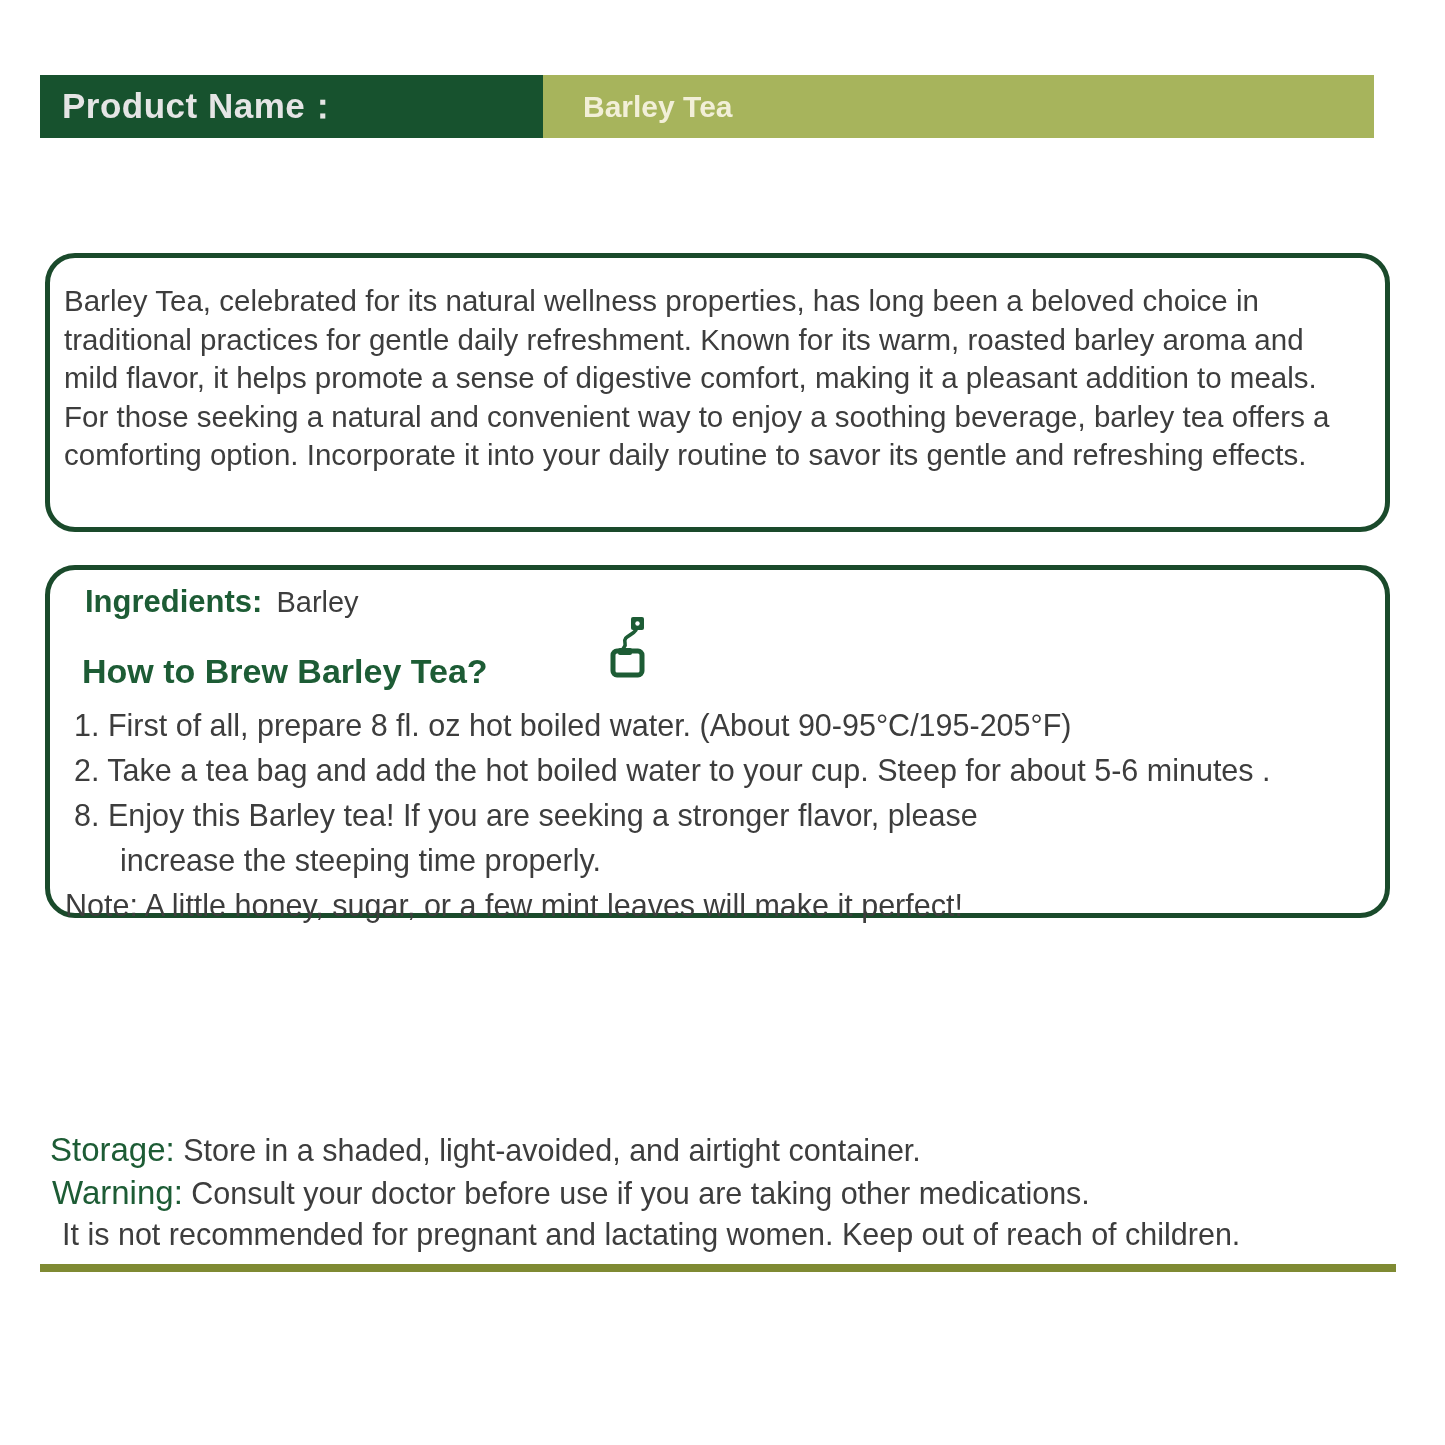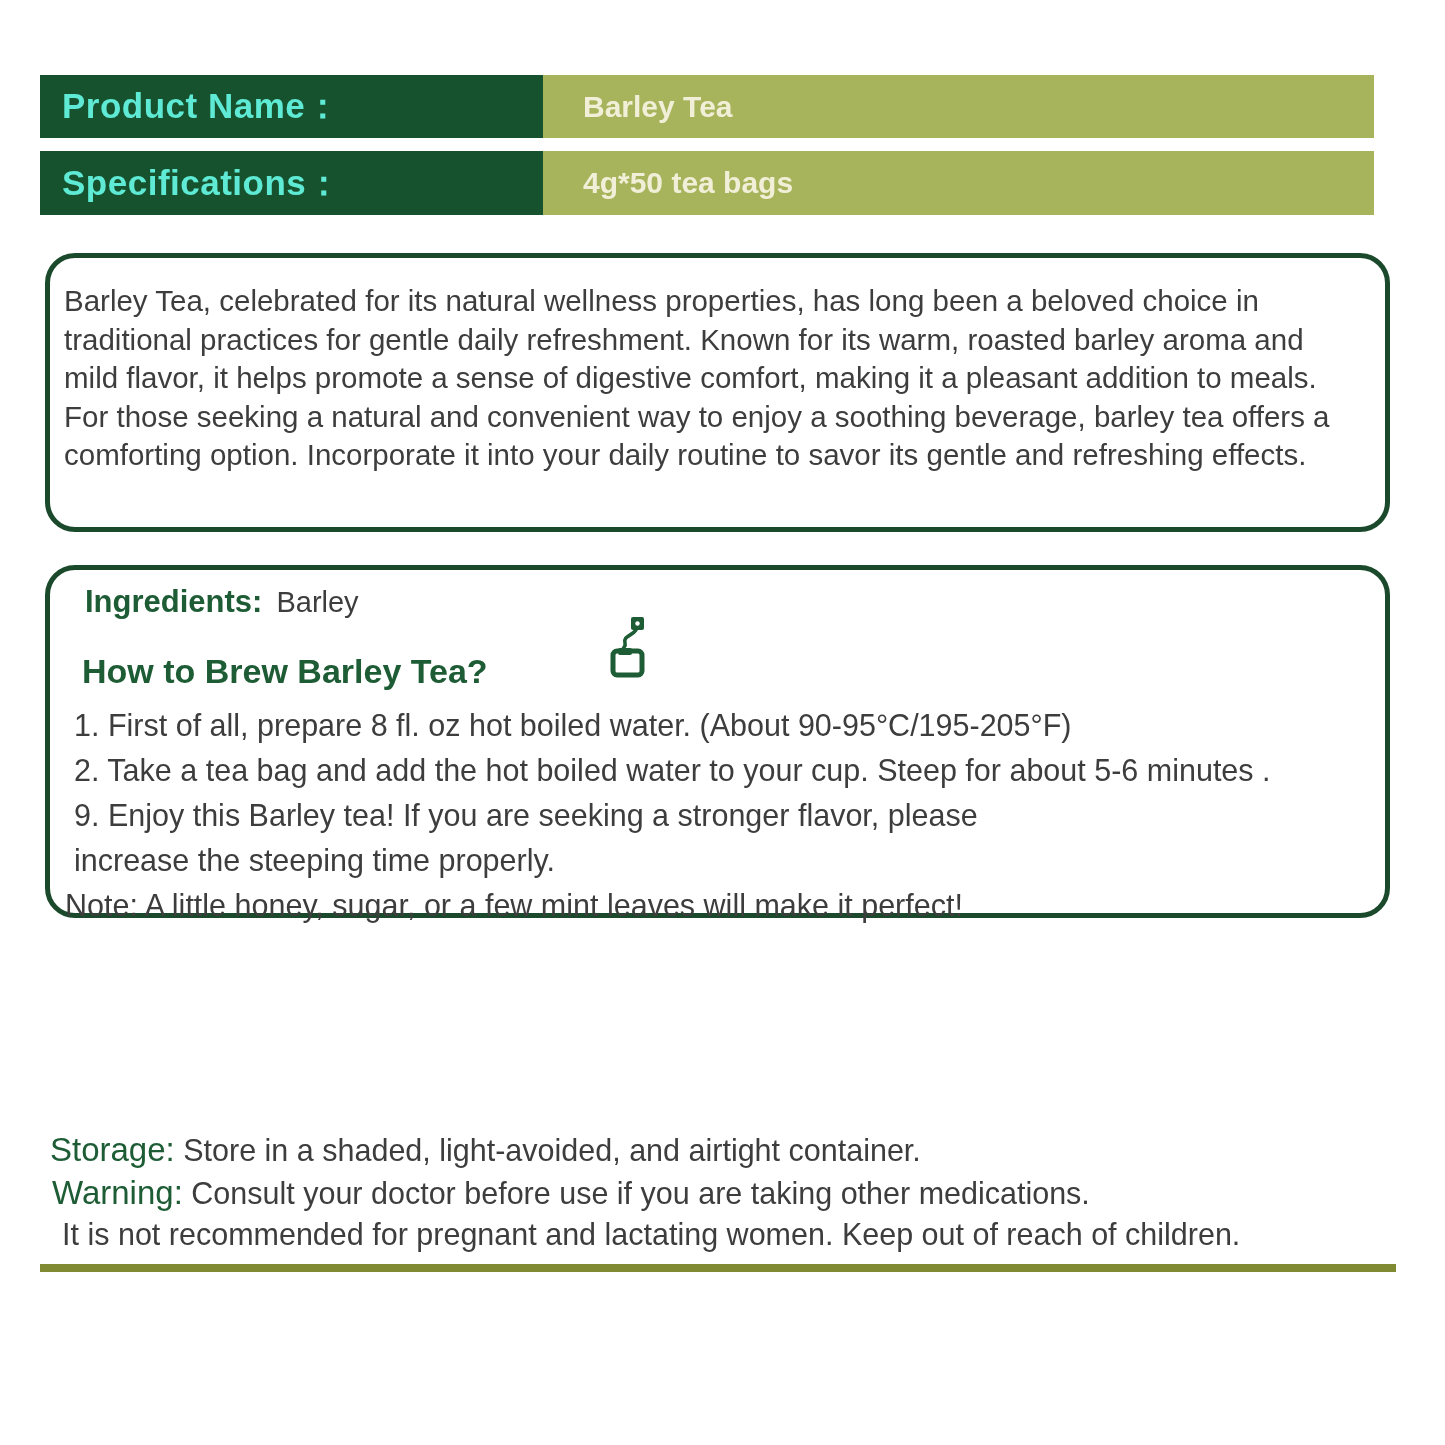--- a/index.html
+++ b/index.html
@@ -10,21 +10,21 @@
     font-family:"Liberation Sans", sans-serif;
     overflow:hidden;
   }
   
   .bar{position:absolute;left:40px;width:1334px;height:63px;display:flex;}
   .bar-1{top:75px;}
   .bar-2{top:151px;height:64px;}
   .bar-label{
     width:503px;box-sizing:border-box;
     background:var(--dark-green);
-    color:#5eead4;font-weight:bold;font-size:35px;
+    color:#e5e5e5;font-weight:bold;font-size:35px;
     display:flex;align-items:center;padding-left:22px;
     letter-spacing:0.5px;
   }
   .bar-value{
     flex:1;box-sizing:border-box;
     background:var(--olive);
     color:var(--cream);font-weight:bold;font-size:30px;
     display:flex;align-items:center;padding-left:40px;
   }
   
@@ -38,21 +38,21 @@
     font-size:29.5px;line-height:38.5px;color:var(--body);
   }
   .brew-box{top:565px;height:353px;padding:12px 0 0 0;}
   .ingredients-row{margin:0 0 0 35px;line-height:40px;}
   .ingredients-label{font-size:31px;font-weight:bold;color:var(--head-green);}
   .ingredients-value{font-size:29px;color:var(--body);margin-left:14px;}
   .brew-title{margin:22px 0 0 32px;font-size:34px;font-weight:bold;color:var(--head-green);line-height:44px;}
   .teabag{position:absolute;left:560px;top:46px;}
   .steps{margin:10px 0 0 24px;font-size:30.5px;color:var(--body);}
   .steps .step{line-height:45px;}
-  .steps .indent{}
+  .steps .indent{margin-left:46px;}
   .note-line{margin-left:-9px;line-height:45px;}
   
   .benefit-box{top:937px;height:169px;padding:14px 0 0 0;}
   .benefit-title{margin-left:32px;font-size:34px;font-weight:bold;color:var(--head-green);line-height:46px;}
   .benefit-cols{display:flex;margin-top:4px;font-size:30.5px;color:var(--body);}
   .benefit-col{line-height:38px;}
   .benefit-col.left{margin-left:28px;width:717px;}
   
   .footer-line{position:absolute;font-size:30.5px;color:var(--body);white-space:nowrap;}
   .fl-1{left:50px;top:1131px;}
@@ -64,24 +64,20 @@
 </head>
 <body>
 
 <div class="page" style="--dark-green:#17522E;--olive:#A7B45C;--olive-dark:#7F8A33;--cream:#F2EFD8;--head-green:#1D5C35;--border-green:#1A4A2B;--body:#3D3D3D;">
 
   <div class="bar bar-1">
     <div class="bar-label">Product Name：</div>
     <div class="bar-value">Barley Tea</div>
   </div>
 
-  <div class="bar bar-2">
-    <div class="bar-label">Specifications：</div>
-    <div class="bar-value">4g*50 tea bags</div>
-  </div>
 
   <div class="box desc-box">
     <div class="desc-text">Barley Tea, celebrated for its natural wellness properties, has long been a beloved choice in traditional practices for gentle daily refreshment. Known for its warm, roasted barley aroma and mild flavor, it helps promote a sense of digestive comfort, making it a pleasant addition to meals. For those seeking a natural and convenient way to enjoy a soothing beverage, barley tea offers a comforting option. Incorporate it into your daily routine to savor its gentle and refreshing effects.</div>
   </div>
 
   <div class="box brew-box">
     <div class="ingredients-row">
       <span class="ingredients-label">Ingredients:</span><span class="ingredients-value">Barley</span>
     </div>
     <div class="brew-title">How to Brew Barley Tea?</div>
@@ -92,21 +88,21 @@
         <circle cx="27.5" cy="7.5" r="2.2" fill="#ffffff"></circle>
         <path d="M26 14 C 22 20, 13 20, 15 27 C 16.5 32, 11 31, 13 37" fill="none" stroke="#1D5C35" stroke-width="3.6" stroke-linecap="round"></path>
         <rect x="3" y="35" width="29" height="24" rx="4" fill="none" stroke="#1D5C35" stroke-width="5"></rect>
         <rect x="8" y="32" width="14" height="7" rx="2" fill="#1D5C35"></rect>
       </svg>
     </span>
 
     <div class="steps">
       <div class="step">1. First of all, prepare 8 fl. oz hot boiled water. (About 90-95°C/195-205°F)</div>
       <div class="step">2. Take a tea bag and add the hot boiled water to your cup. Steep for about 5-6 minutes .</div>
-      <div class="step">9. Enjoy this Barley tea! If you are seeking a stronger flavor, please</div>
+      <div class="step">8. Enjoy this Barley tea! If you are seeking a stronger flavor, please</div>
       <div class="step indent">increase the steeping time properly.</div>
       <div class="step note-line">Note: A little honey, sugar, or a few mint leaves will make it perfect!</div>
     </div>
   </div>
 
 
   <div class="footer-line fl-1">
     <span class="footer-label">Storage:</span><span> Store in a shaded, light-avoided, and airtight container.</span>
   </div>
   <div class="footer-line fl-3">It is not recommended for pregnant and lactating women. Keep out of reach of children.</div>

